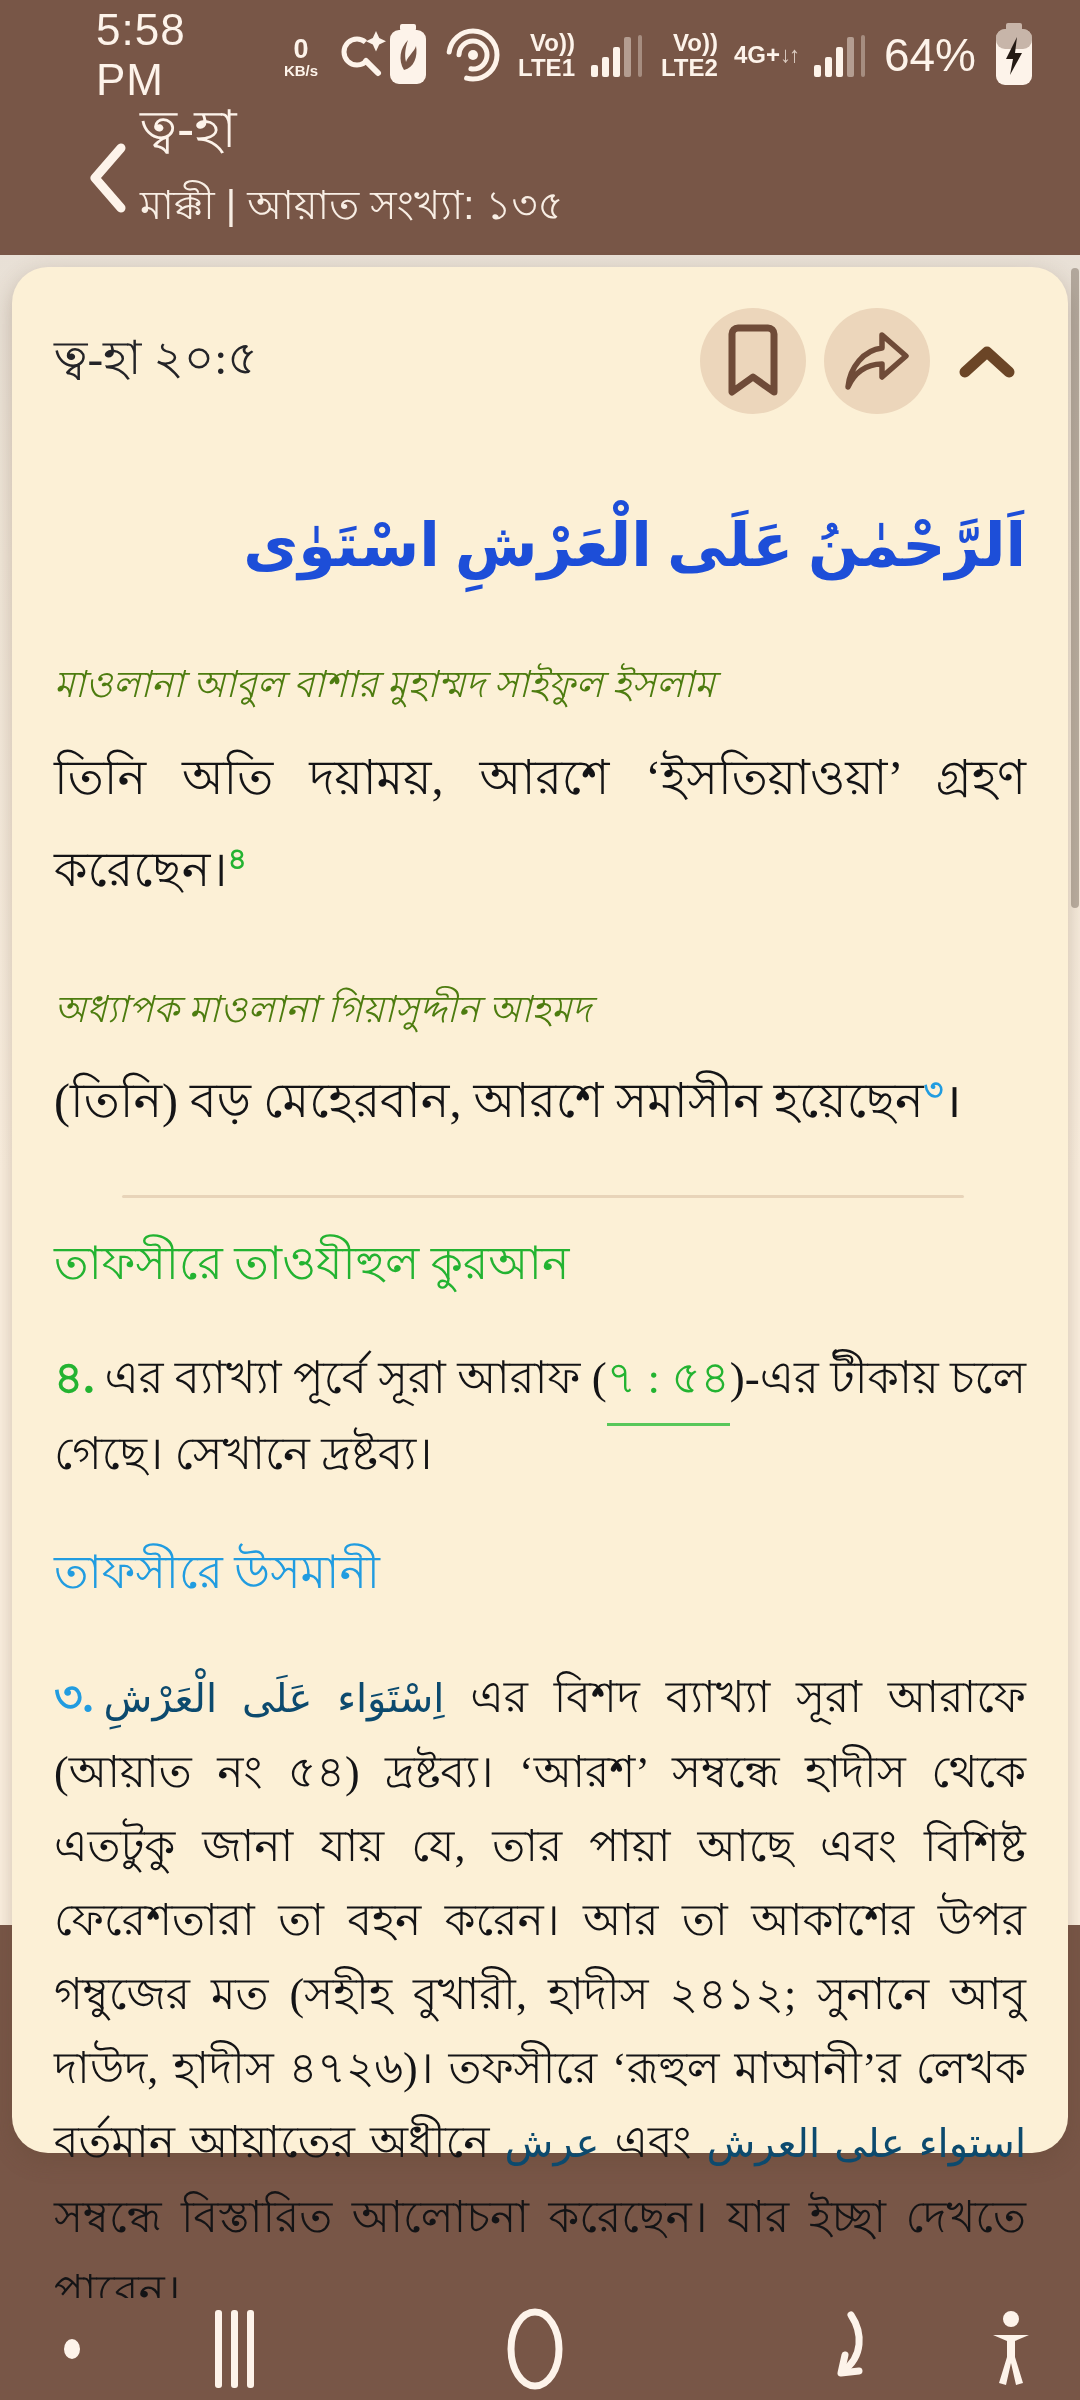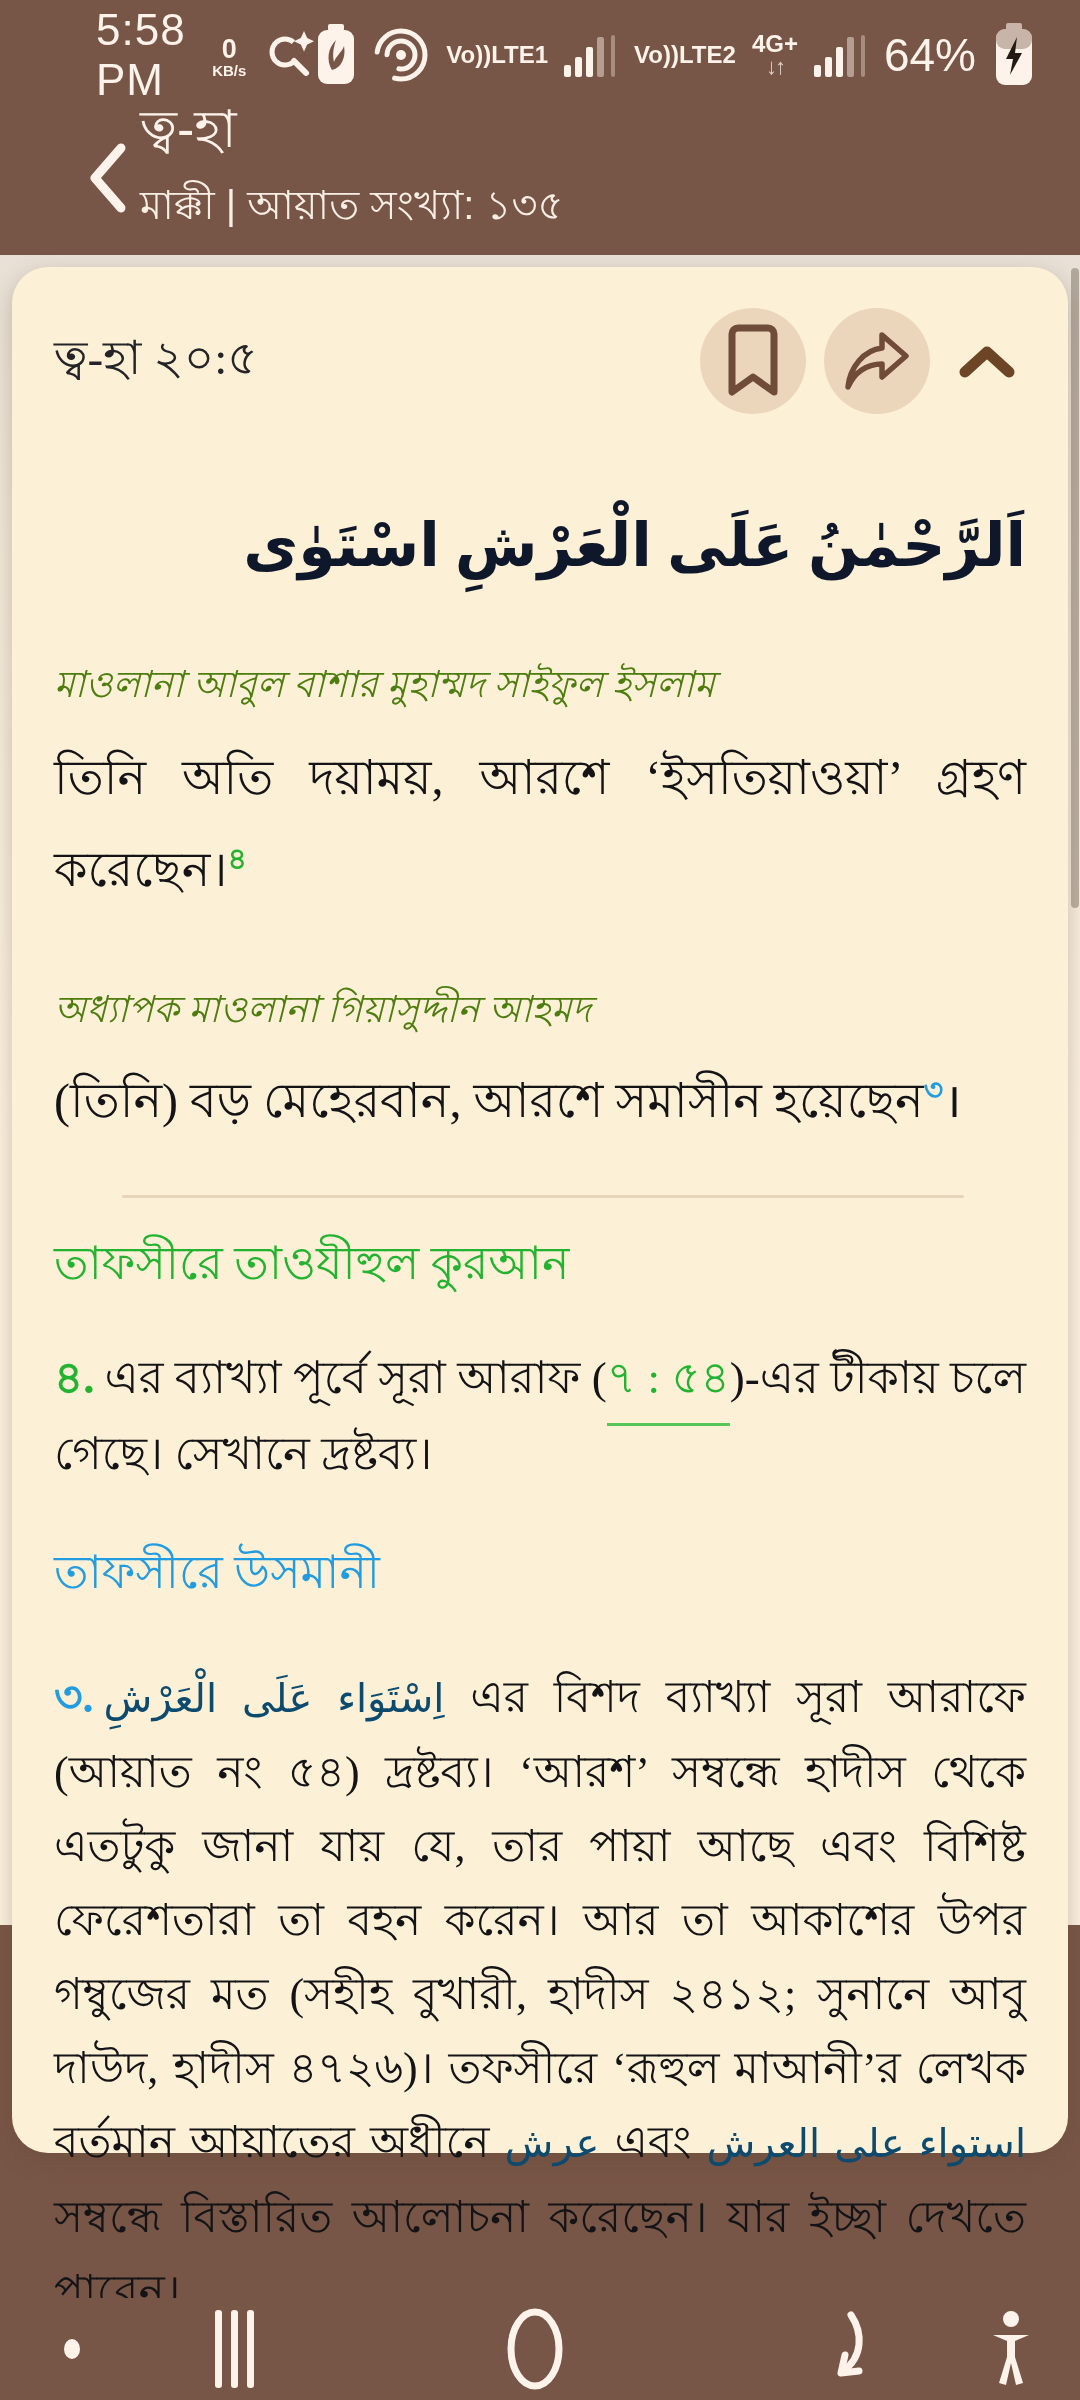--- a/index.html
+++ b/index.html
@@ -10,23 +10,23 @@
   }
   
   .top-bar{position:absolute;top:0;left:0;width:1080px;height:255px;background:#785647;color:#fdf3ea;}
   .status-row{height:100px;display:flex;align-items:center;padding:10px 44px 0 96px;box-sizing:border-box;}
   .time{font-size:44px;letter-spacing:1px;}
   .kbs{display:flex;flex-direction:column;align-items:center;line-height:1;margin-left:22px;margin-top:4px;}
   .kbs .v{font-size:27px;font-weight:bold;}
   .kbs .u{font-size:15px;font-weight:bold;}
   .st-left{display:flex;align-items:center;}
   .st-right{margin-left:auto;display:flex;align-items:center;gap:16px;}
-  .simcell{display:flex;flex-direction:row;line-height:1.05;align-items:flex-end;}
+  .simcell{display:flex;flex-direction:column;line-height:1.05;align-items:flex-end;}
   .simcell .t{font-size:24px;font-weight:bold;}
-  .fourg{display:flex;flex-direction:column;align-items:center;line-height:1;}
+  .fourg{display:flex;flex-direction:row;align-items:center;line-height:1;}
   .fourg .t{font-size:24px;font-weight:bold;}
   .fourg .arr{font-size:22px;opacity:.75;letter-spacing:-2px;}
   .batt-pct{font-size:46px;}
   .header-row{position:relative;height:155px;}
   .back-btn{position:absolute;left:72px;top:28px;width:70px;height:100px;display:flex;align-items:center;justify-content:center;}
   .hdr-center{position:absolute;left:140px;right:140px;top:0;text-align:left;}
   .hdr-title{font-size:52px;line-height:1.15;}
   .hdr-sub{font-size:40px;margin-top:14px;opacity:.97;}
   
   .content{
@@ -37,21 +37,21 @@
     position:absolute;left:12px;top:12px;width:1056px;height:1886px;box-sizing:border-box;
     background:#fcf0d6;border-radius:36px;box-shadow:0 8px 22px rgba(96,70,50,.30);
     padding:40px 42px 0 42px;color:#17171a;
     font-family:"Liberation Serif","DejaVu Serif","DejaVu Sans",serif;
   }
   .card-head{display:flex;align-items:center;height:108px;}
   .verse-ref{font-size:47px;color:#242428;}
   .head-actions{margin-left:auto;display:flex;align-items:center;gap:18px;}
   .circle-btn{width:106px;height:106px;border-radius:50%;background:#ecd6bb;display:flex;align-items:center;justify-content:center;}
   .collapse-btn{width:78px;height:106px;display:flex;align-items:center;justify-content:center;}
-  .arabic-line{margin-top:86px;direction:rtl;text-align:right;font-size:60px;line-height:1.5;color:#0f172a;font-weight:bold;}
+  .arabic-line{margin-top:86px;direction:rtl;text-align:right;font-size:60px;line-height:1.5;color:#1d4ed8;font-weight:bold;}
   .translator{margin-top:64px;font-size:37px;font-style:italic;color:#4d7c0f;}
   .translation{margin-top:14px;font-size:48px;line-height:92px;text-align:justify;color:#141416;}
   .translation2{margin-top:16px;font-size:48px;line-height:84px;text-align:justify;color:#141416;}
   sup.fn{font-size:30px;font-weight:bold;line-height:0;vertical-align:super;font-family:"Liberation Sans","DejaVu Sans",sans-serif;}
   .green{color:#23b331;}
   .blue{color:#219ce0;}
   .divider{height:3px;background:#e8d4b9;margin:52px 62px 0 68px;border-radius:2px;}
   .sec-head{margin-top:30px;font-size:46px;}
   .sec-head.g{color:#23b331;}
   .sec-head.b{color:#219ce0;}

